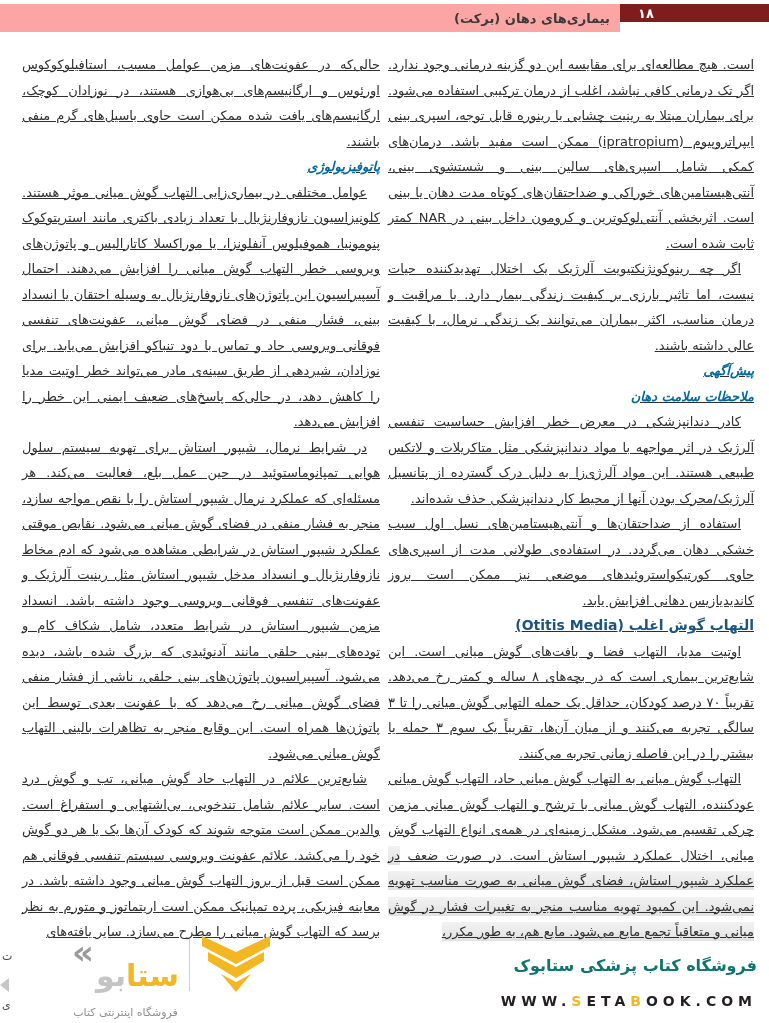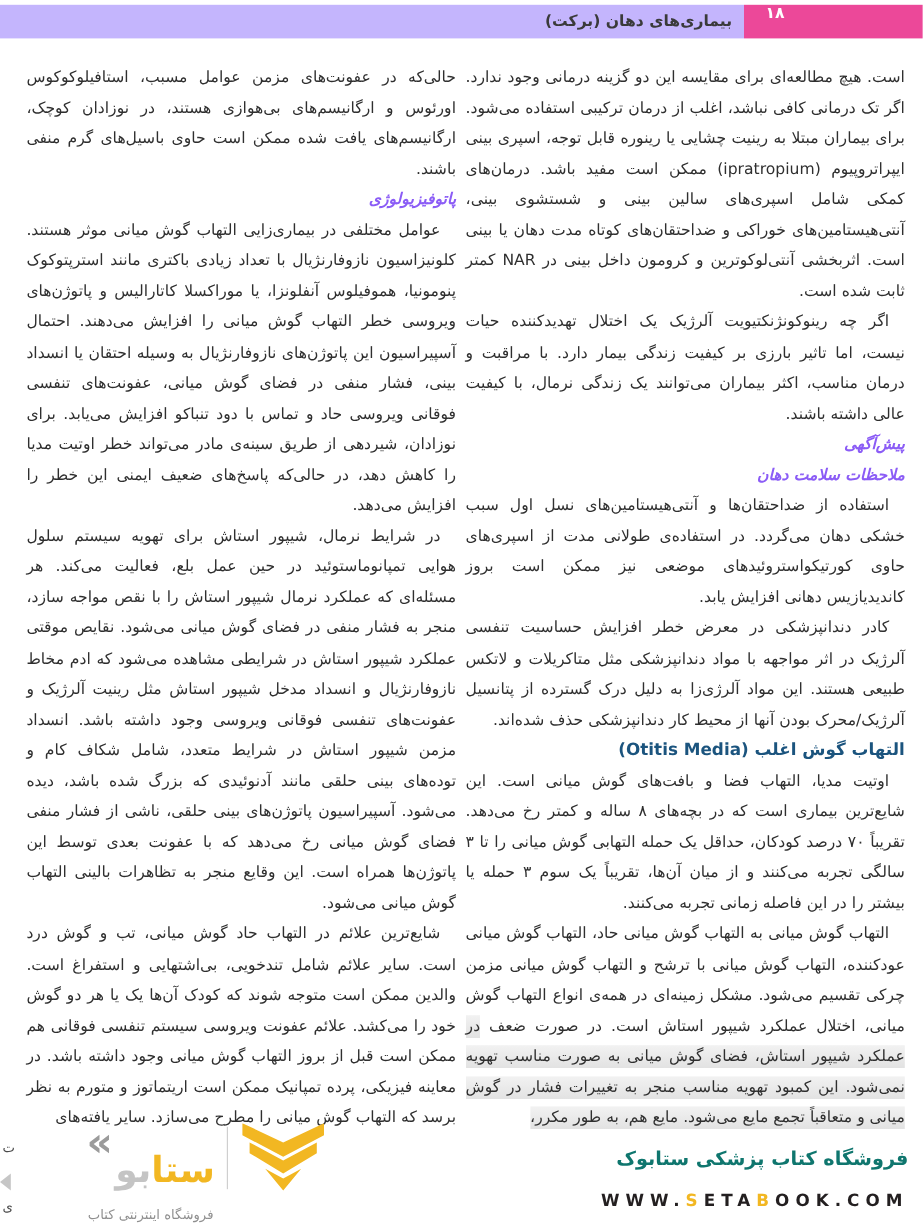--- a/index.html
+++ b/index.html
@@ -4,40 +4,40 @@
 <style>
   html,body{margin:0;padding:0;}
   body{
     width:769px;height:1023px;position:relative;overflow:hidden;
     background:#ffffff;
     font-family:"DejaVu Sans", sans-serif;
   }
   
   .header-bar{
     position:absolute;top:4px;left:0;width:620px;height:28px;
-    background:#c4b5fd;display:flex;align-items:center;justify-content:flex-end;
+    background:#fca5a5;display:flex;align-items:center;justify-content:flex-end;
     padding-right:10px;box-sizing:border-box;
   }
   .header-title{font-size:13px;font-weight:bold;color:#3a3a3a;direction:rtl;}
   .page-num-box{
-    position:absolute;top:4px;left:620px;width:149px;height:28px;
-    background:#ec4899;display:flex;justify-content:flex-start;
+    position:absolute;top:4px;left:620px;width:149px;height:18px;
+    background:#7f1d1d;display:flex;align-items:center;justify-content:flex-start;
     padding-left:18px;box-sizing:border-box;
   }
   .page-num{color:#ffffff;font-size:13px;font-weight:bold;}
   
   .col{
     position:absolute;top:52px;direction:rtl;text-align:justify;
-    font-size:13px;line-height:25.5px;color:#2f2f2f;
+    font-size:13px;line-height:25.5px;color:#2f2f2f;text-decoration:underline;
   }
   .col-right{left:388px;width:366px;}
   .col-left{left:22px;width:358px;}
   .blk{margin:0;}
   .p.ind{text-indent:13px;}
-  .h1{color:#8b5cf6;font-style:italic;font-weight:bold;}
+  .h1{color:#0369a1;font-style:italic;font-weight:bold;}
   .h2{color:#1b547e;font-weight:bold;font-size:14px;}
   .hl{
     background:linear-gradient(to bottom,#f2f2f2,#e2e2e2);
     box-decoration-break:clone;-webkit-box-decoration-break:clone;
     padding:2px 0;
   }
   
   .footer-right{
     position:absolute;right:12px;bottom:14px;text-align:right;direction:rtl;
   }
@@ -76,22 +76,22 @@
 </div>
 <div class="page-num-box">
   <span class="page-num">۱۸</span>
 </div>
 
 <div class="col col-right">
     <div class="blk p">است. هیچ مطالعه‌ای برای مقایسه این دو گزینه درمانی وجود ندارد. اگر تک درمانی کافی نباشد، اغلب از درمان ترکیبی استفاده می‌شود. برای بیماران مبتلا به رینیت چشایی یا رینوره قابل توجه، اسپری بینی ایپراتروپیوم (ipratropium) ممکن است مفید باشد. درمان‌های کمکی شامل اسپری‌های سالین بینی و شستشوی بینی، آنتی‌هیستامین‌های خوراکی و ضداحتقان‌های کوتاه مدت دهان یا بینی است. اثربخشی آنتی‌لوکوترین و کرومون داخل بینی در NAR کمتر ثابت شده است.</div>
     <div class="blk p ind">اگر چه رینوکونژنکتیویت آلرژیک یک اختلال تهدیدکننده حیات نیست، اما تاثیر بارزی بر کیفیت زندگی بیمار دارد. با مراقبت و درمان مناسب، اکثر بیماران می‌توانند یک زندگی نرمال، با کیفیت عالی داشته باشند.</div>
     <div class="blk h1">پیش‌آگهی</div>
     <div class="blk h1">ملاحظات سلامت دهان</div>
+    <div class="blk p ind">کادر دندانپزشکی در معرض خطر افزایش حساسیت تنفسی آلرژیک در اثر مواجهه با مواد دندانپزشکی مثل متاکریلات و لاتکس طبیعی هستند. این مواد آلرژی‌زا به دلیل درک گسترده از پتانسیل آلرژیک/محرک بودن آنها از محیط کار دندانپزشکی حذف شده‌اند.</div>
     <div class="blk p ind">استفاده از ضداحتقان‌ها و آنتی‌هیستامین‌های نسل اول سبب خشکی دهان می‌گردد. در استفاده‌ی طولانی مدت از اسپری‌های حاوی کورتیکواستروئیدهای موضعی نیز ممکن است بروز کاندیدیازیس دهانی افزایش یابد.</div>
-    <div class="blk p ind">کادر دندانپزشکی در معرض خطر افزایش حساسیت تنفسی آلرژیک در اثر مواجهه با مواد دندانپزشکی مثل متاکریلات و لاتکس طبیعی هستند. این مواد آلرژی‌زا به دلیل درک گسترده از پتانسیل آلرژیک/محرک بودن آنها از محیط کار دندانپزشکی حذف شده‌اند.</div>
     <div class="blk h2">التهاب گوش اغلب (Otitis Media)</div>
     <div class="blk p ind">اوتیت مدیا، التهاب فضا و بافت‌های گوش میانی است. این شایع‌ترین بیماری است که در بچه‌های ۸ ساله و کمتر رخ می‌دهد. تقریباً ۷۰ درصد کودکان، حداقل یک حمله التهابی گوش میانی را تا ۳ سالگی تجربه می‌کنند و از میان آن‌ها، تقریباً یک سوم ۳ حمله یا بیشتر را در این فاصله زمانی تجربه می‌کنند.</div>
     <div class="blk p ind">التهاب گوش میانی به التهاب گوش میانی حاد، التهاب گوش میانی عودکننده، التهاب گوش میانی با ترشح و التهاب گوش میانی مزمن چرکی تقسیم می‌شود. مشکل زمینه‌ای در همه‌ی انواع التهاب گوش میانی، اختلال عملکرد شیپور استاش است. در صورت ضعف <span class="hl">در عملکرد شیپور استاش، فضای گوش میانی به صورت مناسب تهویه نمی‌شود. این کمبود تهویه مناسب منجر به تغییرات فشار در گوش میانی و متعاقباً تجمع مایع می‌شود. مایع هم، به طور مکرر،</span></div>
   </div>
 <div class="col col-left">
     <div class="blk p">حالی‌که در عفونت‌های مزمن عوامل مسبب، استافیلوکوکوس اورئوس و ارگانیسم‌های بی‌هوازی هستند، در نوزادان کوچک، ارگانیسم‌های یافت شده ممکن است حاوی باسیل‌های گرم منفی باشند.</div>
     <div class="blk h1">پاتوفیزیولوژی</div>
     <div class="blk p ind">عوامل مختلفی در بیماری‌زایی التهاب گوش میانی موثر هستند. کلونیزاسیون نازوفارنژیال با تعداد زیادی باکتری مانند استرپتوکوک پنومونیا، هموفیلوس آنفلونزا، یا موراکسلا کاتارالیس و پاتوژن‌های ویروسی خطر التهاب گوش میانی را افزایش می‌دهند. احتمال آسپیراسیون این پاتوژن‌های نازوفارنژیال به وسیله احتقان یا انسداد بینی، فشار منفی در فضای گوش میانی، عفونت‌های تنفسی فوقانی ویروسی حاد و تماس با دود تنباکو افزایش می‌یابد. برای نوزادان، شیردهی از طریق سینه‌ی مادر می‌تواند خطر اوتیت مدیا را کاهش دهد، در حالی‌که پاسخ‌های ضعیف ایمنی این خطر را افزایش می‌دهد.</div>
     <div class="blk p ind">در شرایط نرمال، شیپور استاش برای تهویه سیستم سلول هوایی تمپانوماستوئید در حین عمل بلع، فعالیت می‌کند. هر مسئله‌ای که عملکرد نرمال شیپور استاش را با نقص مواجه سازد، منجر به فشار منفی در فضای گوش میانی می‌شود. نقایص موقتی عملکرد شیپور استاش در شرایطی مشاهده می‌شود که ادم مخاط نازوفارنژیال و انسداد مدخل شیپور استاش مثل رینیت آلرژیک و عفونت‌های تنفسی فوقانی ویروسی وجود داشته باشد. انسداد مزمن شیپور استاش در شرایط متعدد، شامل شکاف کام و توده‌های بینی حلقی مانند آدنوئیدی که بزرگ شده باشد، دیده می‌شود. آسپیراسیون پاتوژن‌های بینی حلقی، ناشی از فشار منفی فضای گوش میانی رخ می‌دهد که با عفونت بعدی توسط این پاتوژن‌ها همراه است. این وقایع منجر به تظاهرات بالینی التهاب گوش میانی می‌شود.</div>
     <div class="blk p ind">شایع‌ترین علائم در التهاب حاد گوش میانی، تب و گوش درد است. سایر علائم شامل تندخویی، بی‌اشتهایی و استفراغ است. والدین ممکن است متوجه شوند که کودک آن‌ها یک یا هر دو گوش خود را می‌کشد. علائم عفونت ویروسی سیستم تنفسی فوقانی هم ممکن است قبل از بروز التهاب گوش میانی وجود داشته باشد. در معاینه فیزیکی، پرده تمپانیک ممکن است اریتماتوز و متورم به نظر برسد که التهاب گوش میانی را مطرح می‌سازد. سایر یافته‌های</div>

